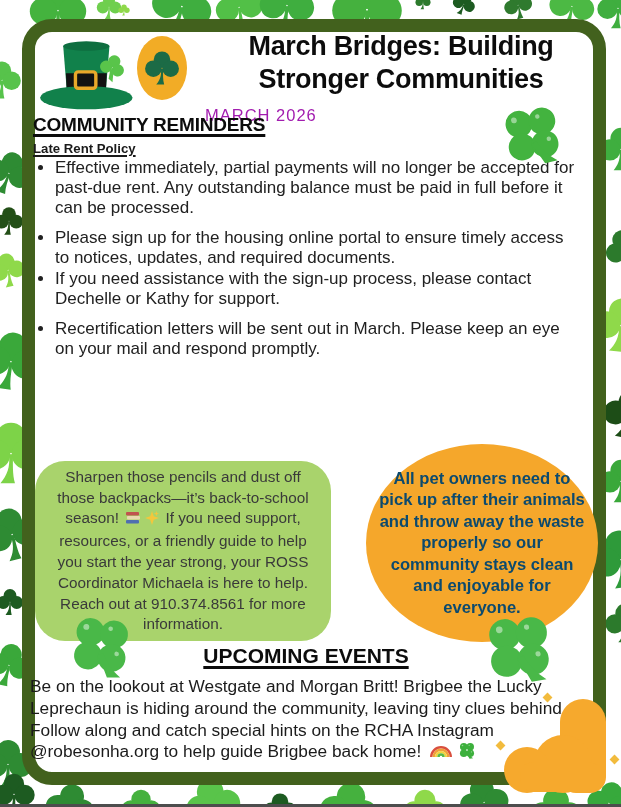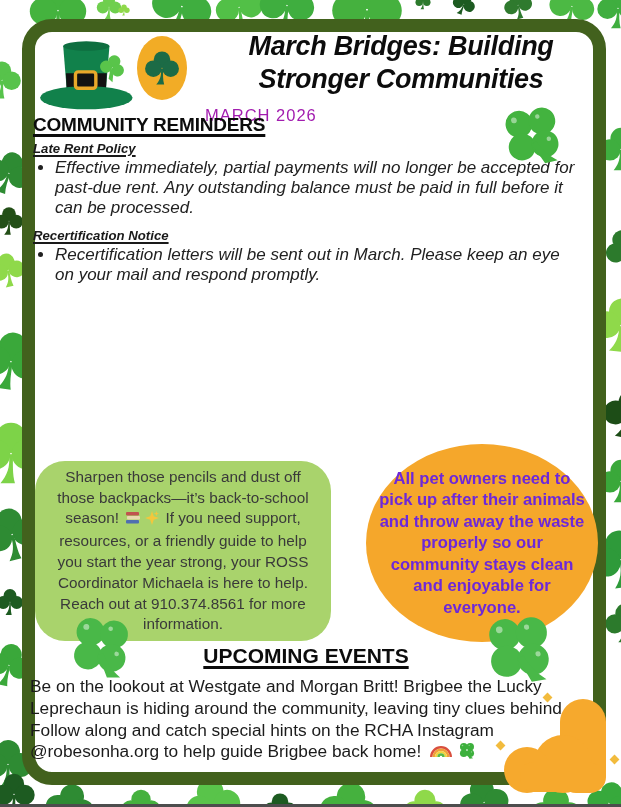--- a/index.html
+++ b/index.html
@@ -13,52 +13,52 @@
     background:#ffffff;border:13px solid #42611d;border-radius:30px;z-index:2;
   }
   .abs{position:absolute;z-index:4;}
   .hat-wrap{left:36px;top:33px;width:102px;height:86px;}
   .coin{
     left:137px;top:36px;width:50px;height:64px;border-radius:50%;
     background:#f2ac26;display:flex;align-items:center;justify-content:center;
   }
   .title{
     left:205px;top:30px;width:392px;text-align:center;
-    font-size:27px;line-height:1.22;font-weight:bold;color:#0c0c0c;letter-spacing:-0.3px;font-style:italic;
+    font-size:27px;line-height:1.22;font-weight:bold;color:#0c0c0c;letter-spacing:-0.3px;
   }
   .date{
     left:205px;top:106px;width:392px;text-align:left;
     font-size:16.5px;color:#a21caf;letter-spacing:1px;
   }
   .rem-heading{
     left:33px;top:114px;font-size:19px;font-weight:bold;color:#0c0c0c;
     text-decoration:underline;text-decoration-thickness:2.5px;text-underline-offset:3px;
     letter-spacing:-0.2px;
     text-align:right;
   }
   .sections{left:33px;top:141px;width:546px;color:#212121;}
-  .section{margin-bottom:10px;font-style:italic;}
+  .section{margin-bottom:10px;}
   .section-title{
     font-size:13.2px;font-weight:bold;color:#1a1a1a;
     text-decoration:underline;text-decoration-thickness:1.5px;text-underline-offset:2px;
     margin-bottom:2px;
   }
   .section ul{margin:0;padding-left:22px;}
   .section li{font-size:17px;line-height:1.18;margin-bottom:1px;}
   .green-box{
     left:35px;top:461px;width:296px;height:180px;background:#a9d36c;border-radius:30px;
     display:flex;align-items:center;justify-content:flex-end;text-align:center;
     padding:8px 14px;box-sizing:border-box;
     font-size:15.3px;line-height:1.36;color:#3a3a3a;z-index:4;
   }
   .yellow-blob{
     left:366px;top:444px;width:232px;height:198px;background:#f5a72b;border-radius:50%;
     display:flex;align-items:center;justify-content:center;text-align:center;
     padding:4px 10px;box-sizing:border-box;
-    font-size:16.6px;line-height:1.3;font-weight:bold;color:#6d28d9;z-index:3;
+    font-size:16.6px;line-height:1.3;font-weight:bold;color:#0c4a6e;z-index:3;
   }
   .events-heading{
     left:33px;top:644px;width:546px;text-align:center;
     font-size:21px;font-weight:bold;color:#0c0c0c;
     text-decoration:underline;text-decoration-thickness:2.5px;text-underline-offset:3px;
   }
   .events-body{
     left:30px;top:676px;width:552px;font-size:17.3px;line-height:1.26;color:#1b1b1b;z-index:4;
   }
   .inline-icon{display:inline-block;vertical-align:-2px;margin:0 2px;}
@@ -257,25 +257,28 @@
 <div class="abs rem-heading">COMMUNITY REMINDERS</div>
 
 <div class="abs sections">
   <div class="section">
     <div class="section-title">Late Rent Policy</div>
     <ul>
       <li>Effective immediately, partial payments will no longer be accepted for past-due rent. Any outstanding balance must be paid in full before it can be processed.</li>
     </ul>
   </div>
   <div class="section">
+    <ul>
+      <li>Please sign up for the housing online portal to ensure timely access to notices, updates, and required documents.</li>
+      <li>If you need assistance with the sign-up process, please contact Dechelle or Kathy for support.</li>
+    </ul>
   </div>
   <div class="section">
   </div>
   <div class="section">
-    <div class="section-title">Recertification Notice</div>
     <ul>
       <li>Recertification letters will be sent out in March. Please keep an eye on your mail and respond promptly.</li>
     </ul>
   </div>
 </div>
 
 <div class="abs green-box">
   <div>
     <span>Sharpen those pencils and dust off those backpacks—it’s back-to-school season!</span>
     <span class="inline-icon">

